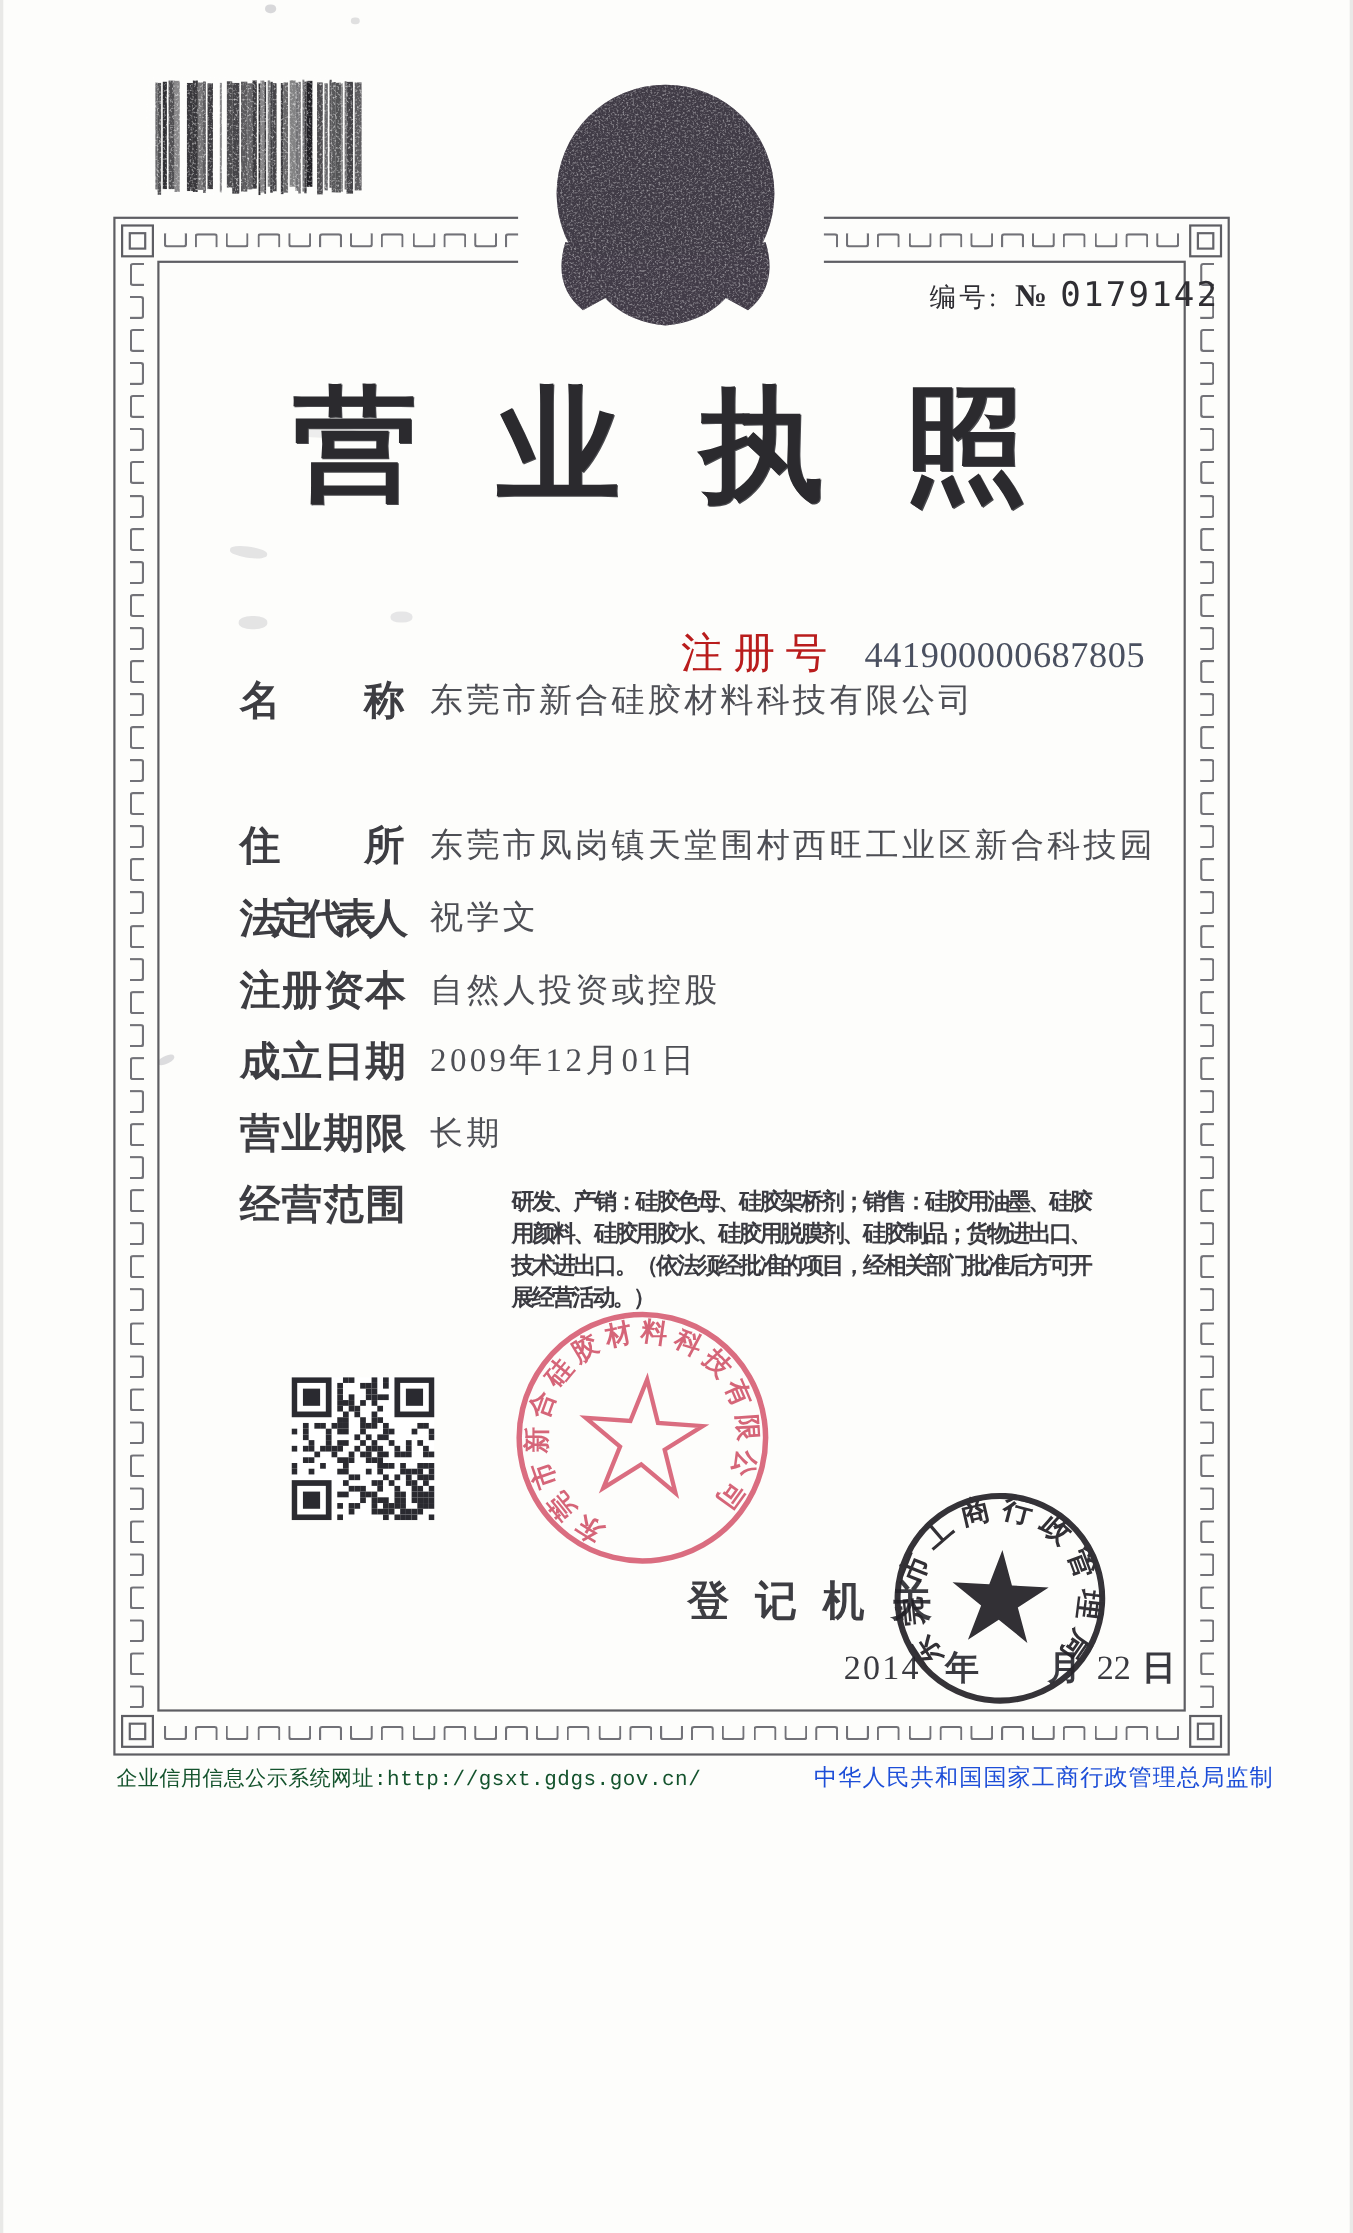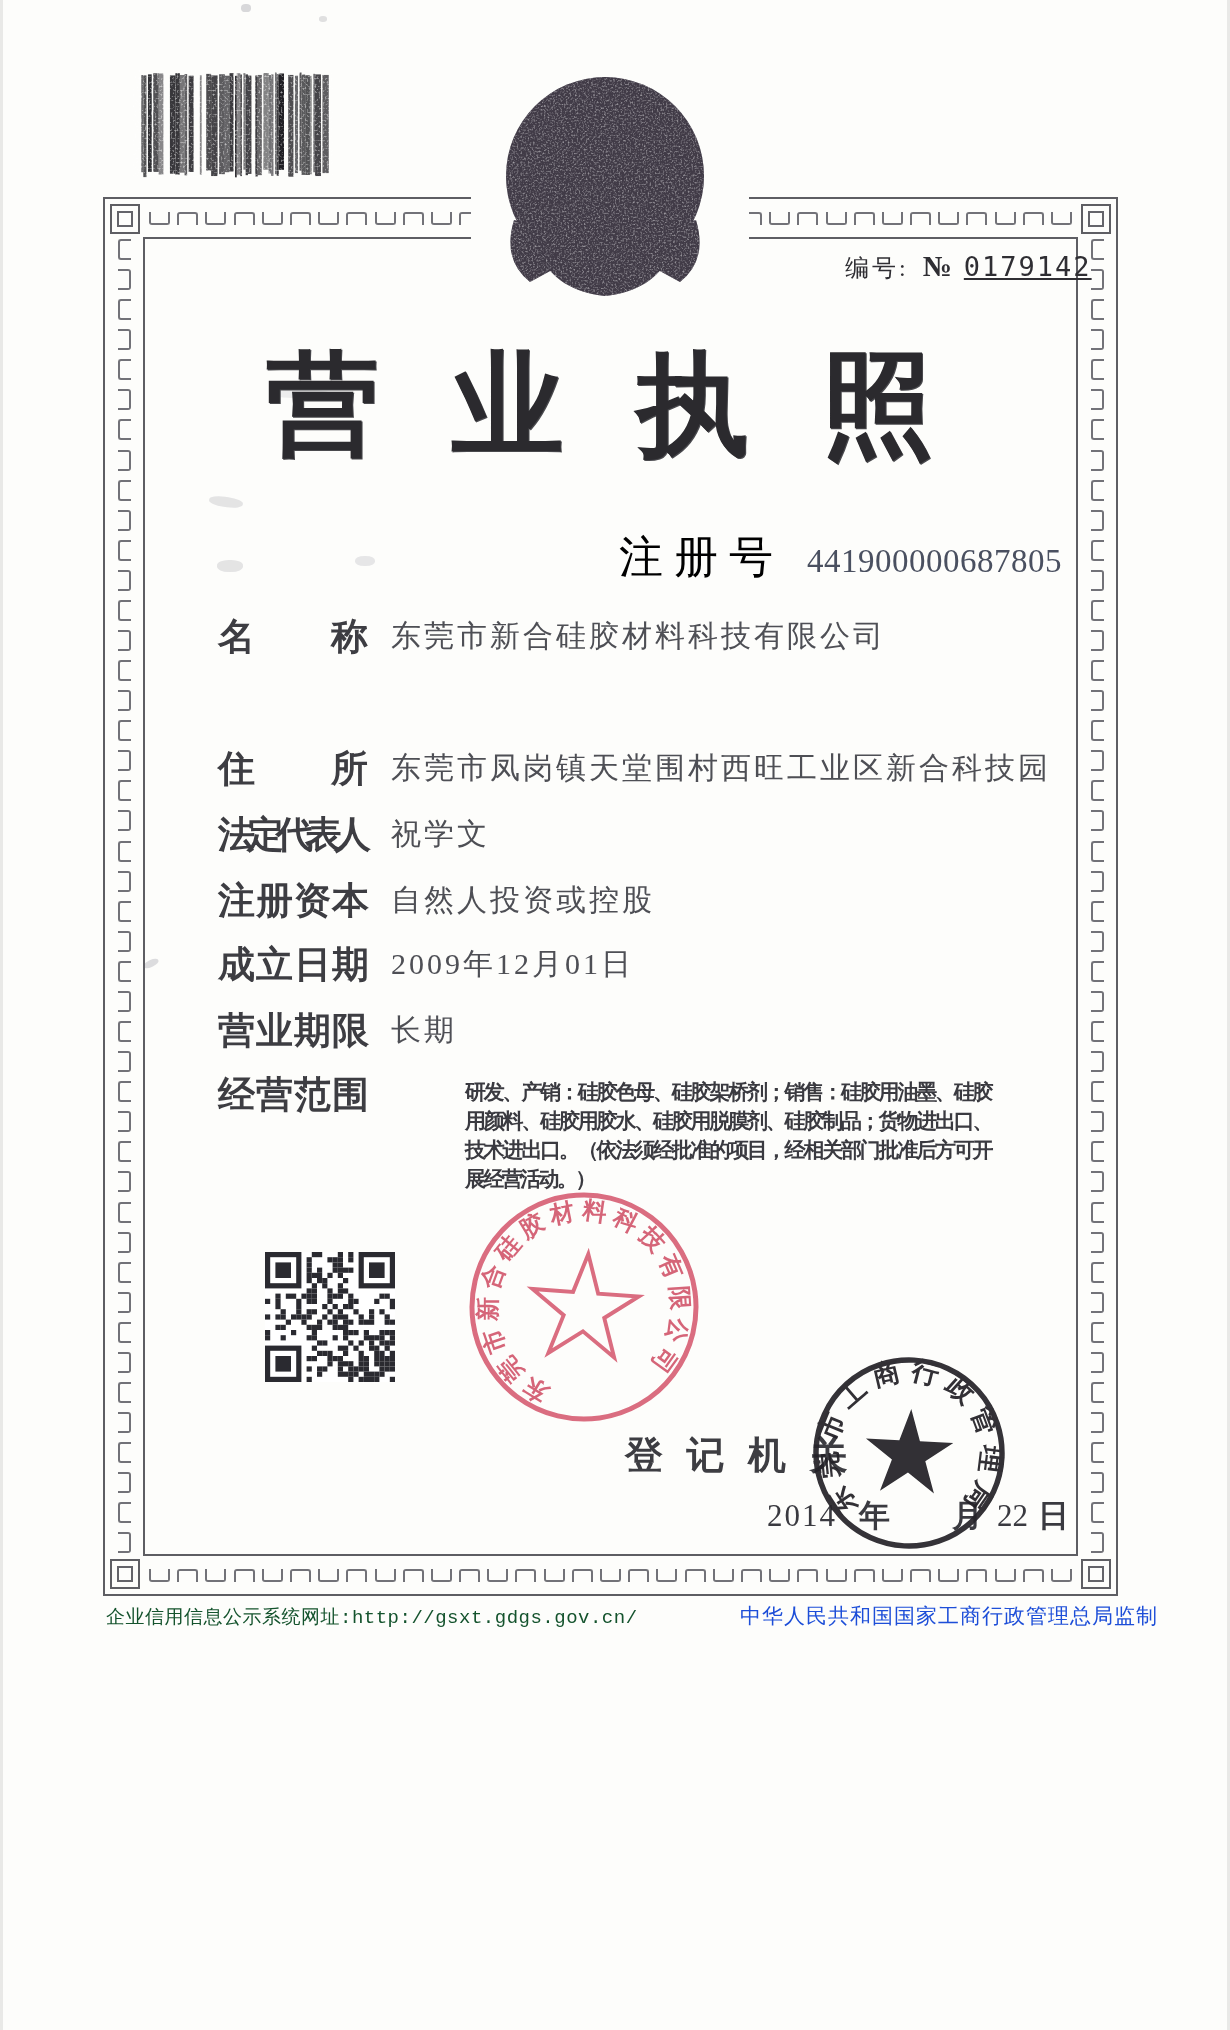--- a/index.html
+++ b/index.html
@@ -22,26 +22,26 @@
   .fc{position:absolute;width:26px;height:26px;border:2px solid #5e5e63;}
   .fc:after{content:"";position:absolute;inset:5px;border:2px solid #64646a;}
   .fc.tl{left:5px;top:5px}.fc.tr{right:5px;top:5px}.fc.bl{left:5px;bottom:5px}.fc.br{right:5px;bottom:5px}
   #emblemHalo{position:absolute;left:468px;top:192px;width:278px;height:54px;background:#fdfdfb;z-index:3;}
   
   #barcode{position:absolute;left:130px;top:70px;z-index:4;}
   #emblem{position:absolute;left:496px;top:64px;z-index:4;}
   #serial{position:absolute;left:842px;top:250px;z-index:5;display:flex;align-items:baseline;color:#2f2e33;}
   #serial .lab{font-size:24px;letter-spacing:3px;}
   #serial .no{font-size:29px;font-weight:bold;margin-left:14px;}
-  #serial .num{font-size:27px;font-family:"DejaVu Sans Mono",monospace;margin-left:12px;letter-spacing:2px;text-decoration:underline;}
+  #serial .num{font-size:31px;font-family:"DejaVu Sans Mono",monospace;margin-left:12px;letter-spacing:2px;}
   #title{position:absolute;left:100px;top:330px;width:1011px;text-align:center;z-index:5;
          font-size:112px;font-weight:800;letter-spacing:17px;color:#2b2a2e;
          font-family:"DejaVu Sans",sans-serif;text-shadow:1px 1px 0 #4a4a4e;}
   #regline{position:absolute;left:616px;top:528px;z-index:5;display:flex;align-items:baseline;}
-  #regline .rlab{font-size:44px;color:#000000;}
+  #regline .rlab{font-size:38px;color:#b91c1c;margin-top:40px;}
   #regline .rnum{font-size:33px;color:#4a5060;margin-left:34px;letter-spacing:.5px;}
   
   .row{position:absolute;left:215px;display:flex;align-items:flex-start;z-index:5;}
   .flabel{display:inline-block;width:173px;font-size:37px;font-weight:600;color:#3d3d42;
           white-space:nowrap;overflow:visible;flex:none;}
   .s2{letter-spacing:76px;}
   .s4{letter-spacing:1px;}
   .s5{letter-spacing:-8px;}
   .fvalue{font-size:30px;color:#4e4f55;letter-spacing:3px;margin-top:4px;white-space:nowrap;}
   #scopeText{position:absolute;left:462px;top:1078px;width:526px;z-index:5;

